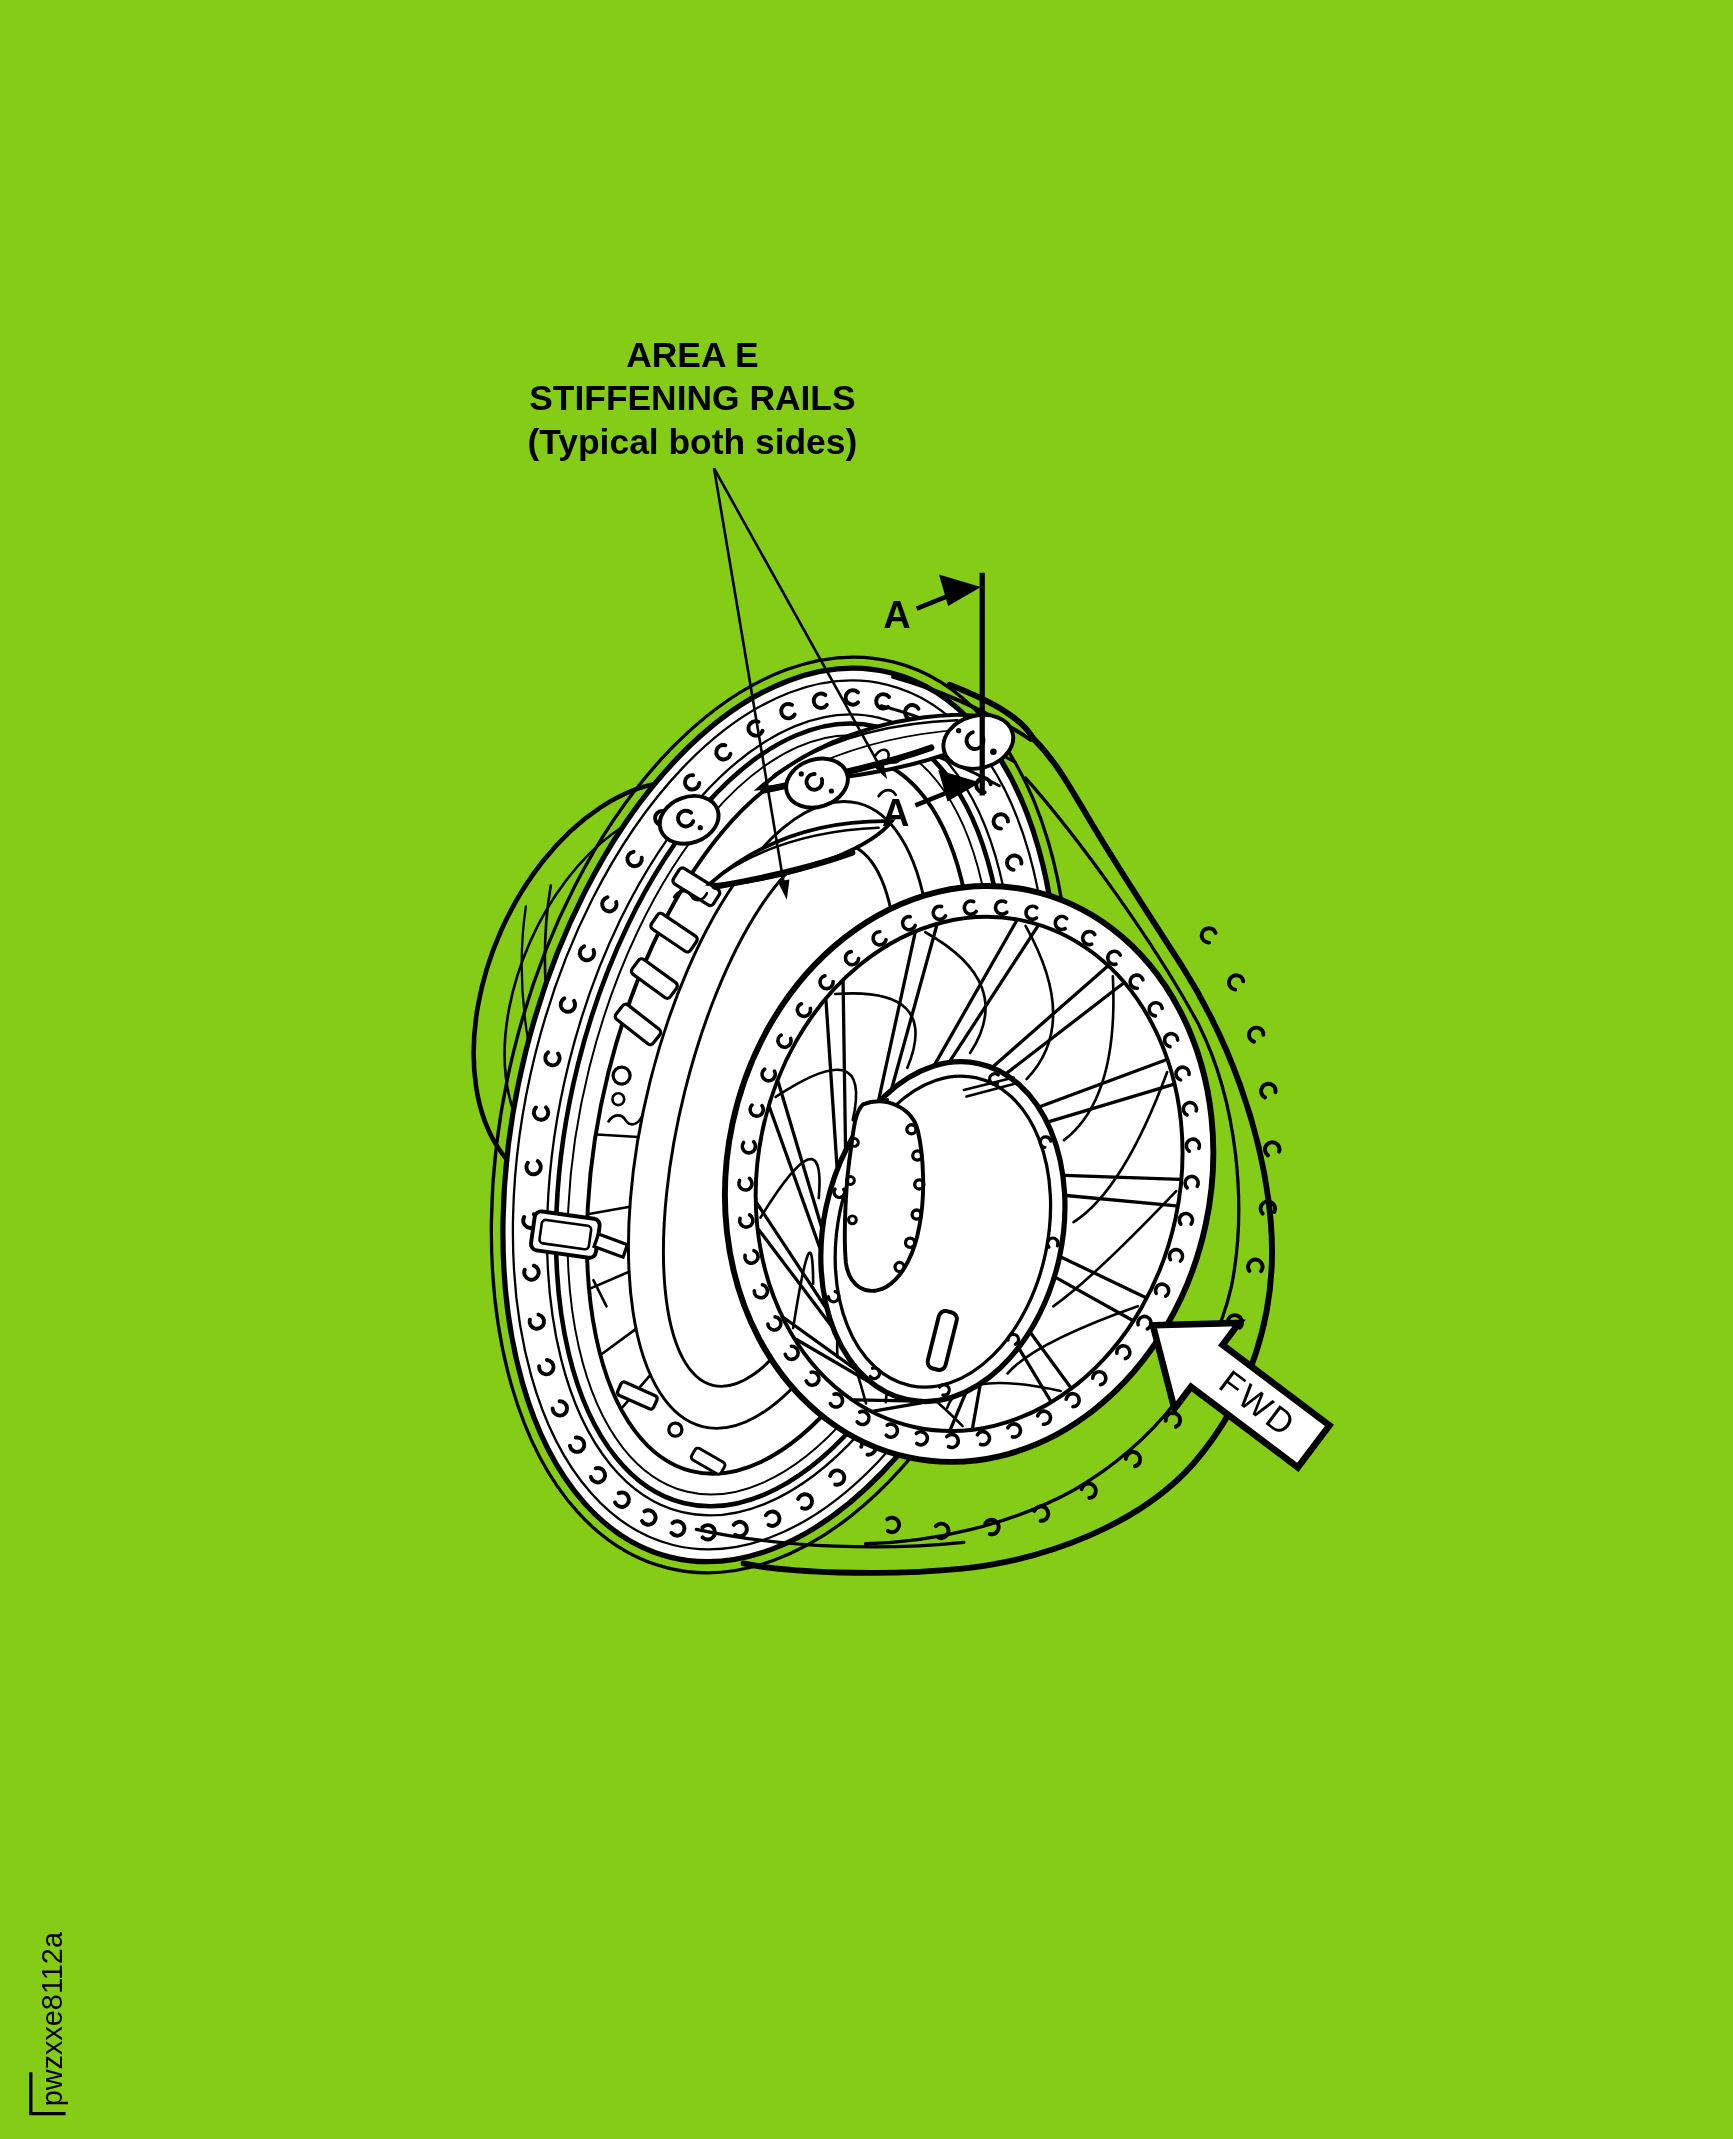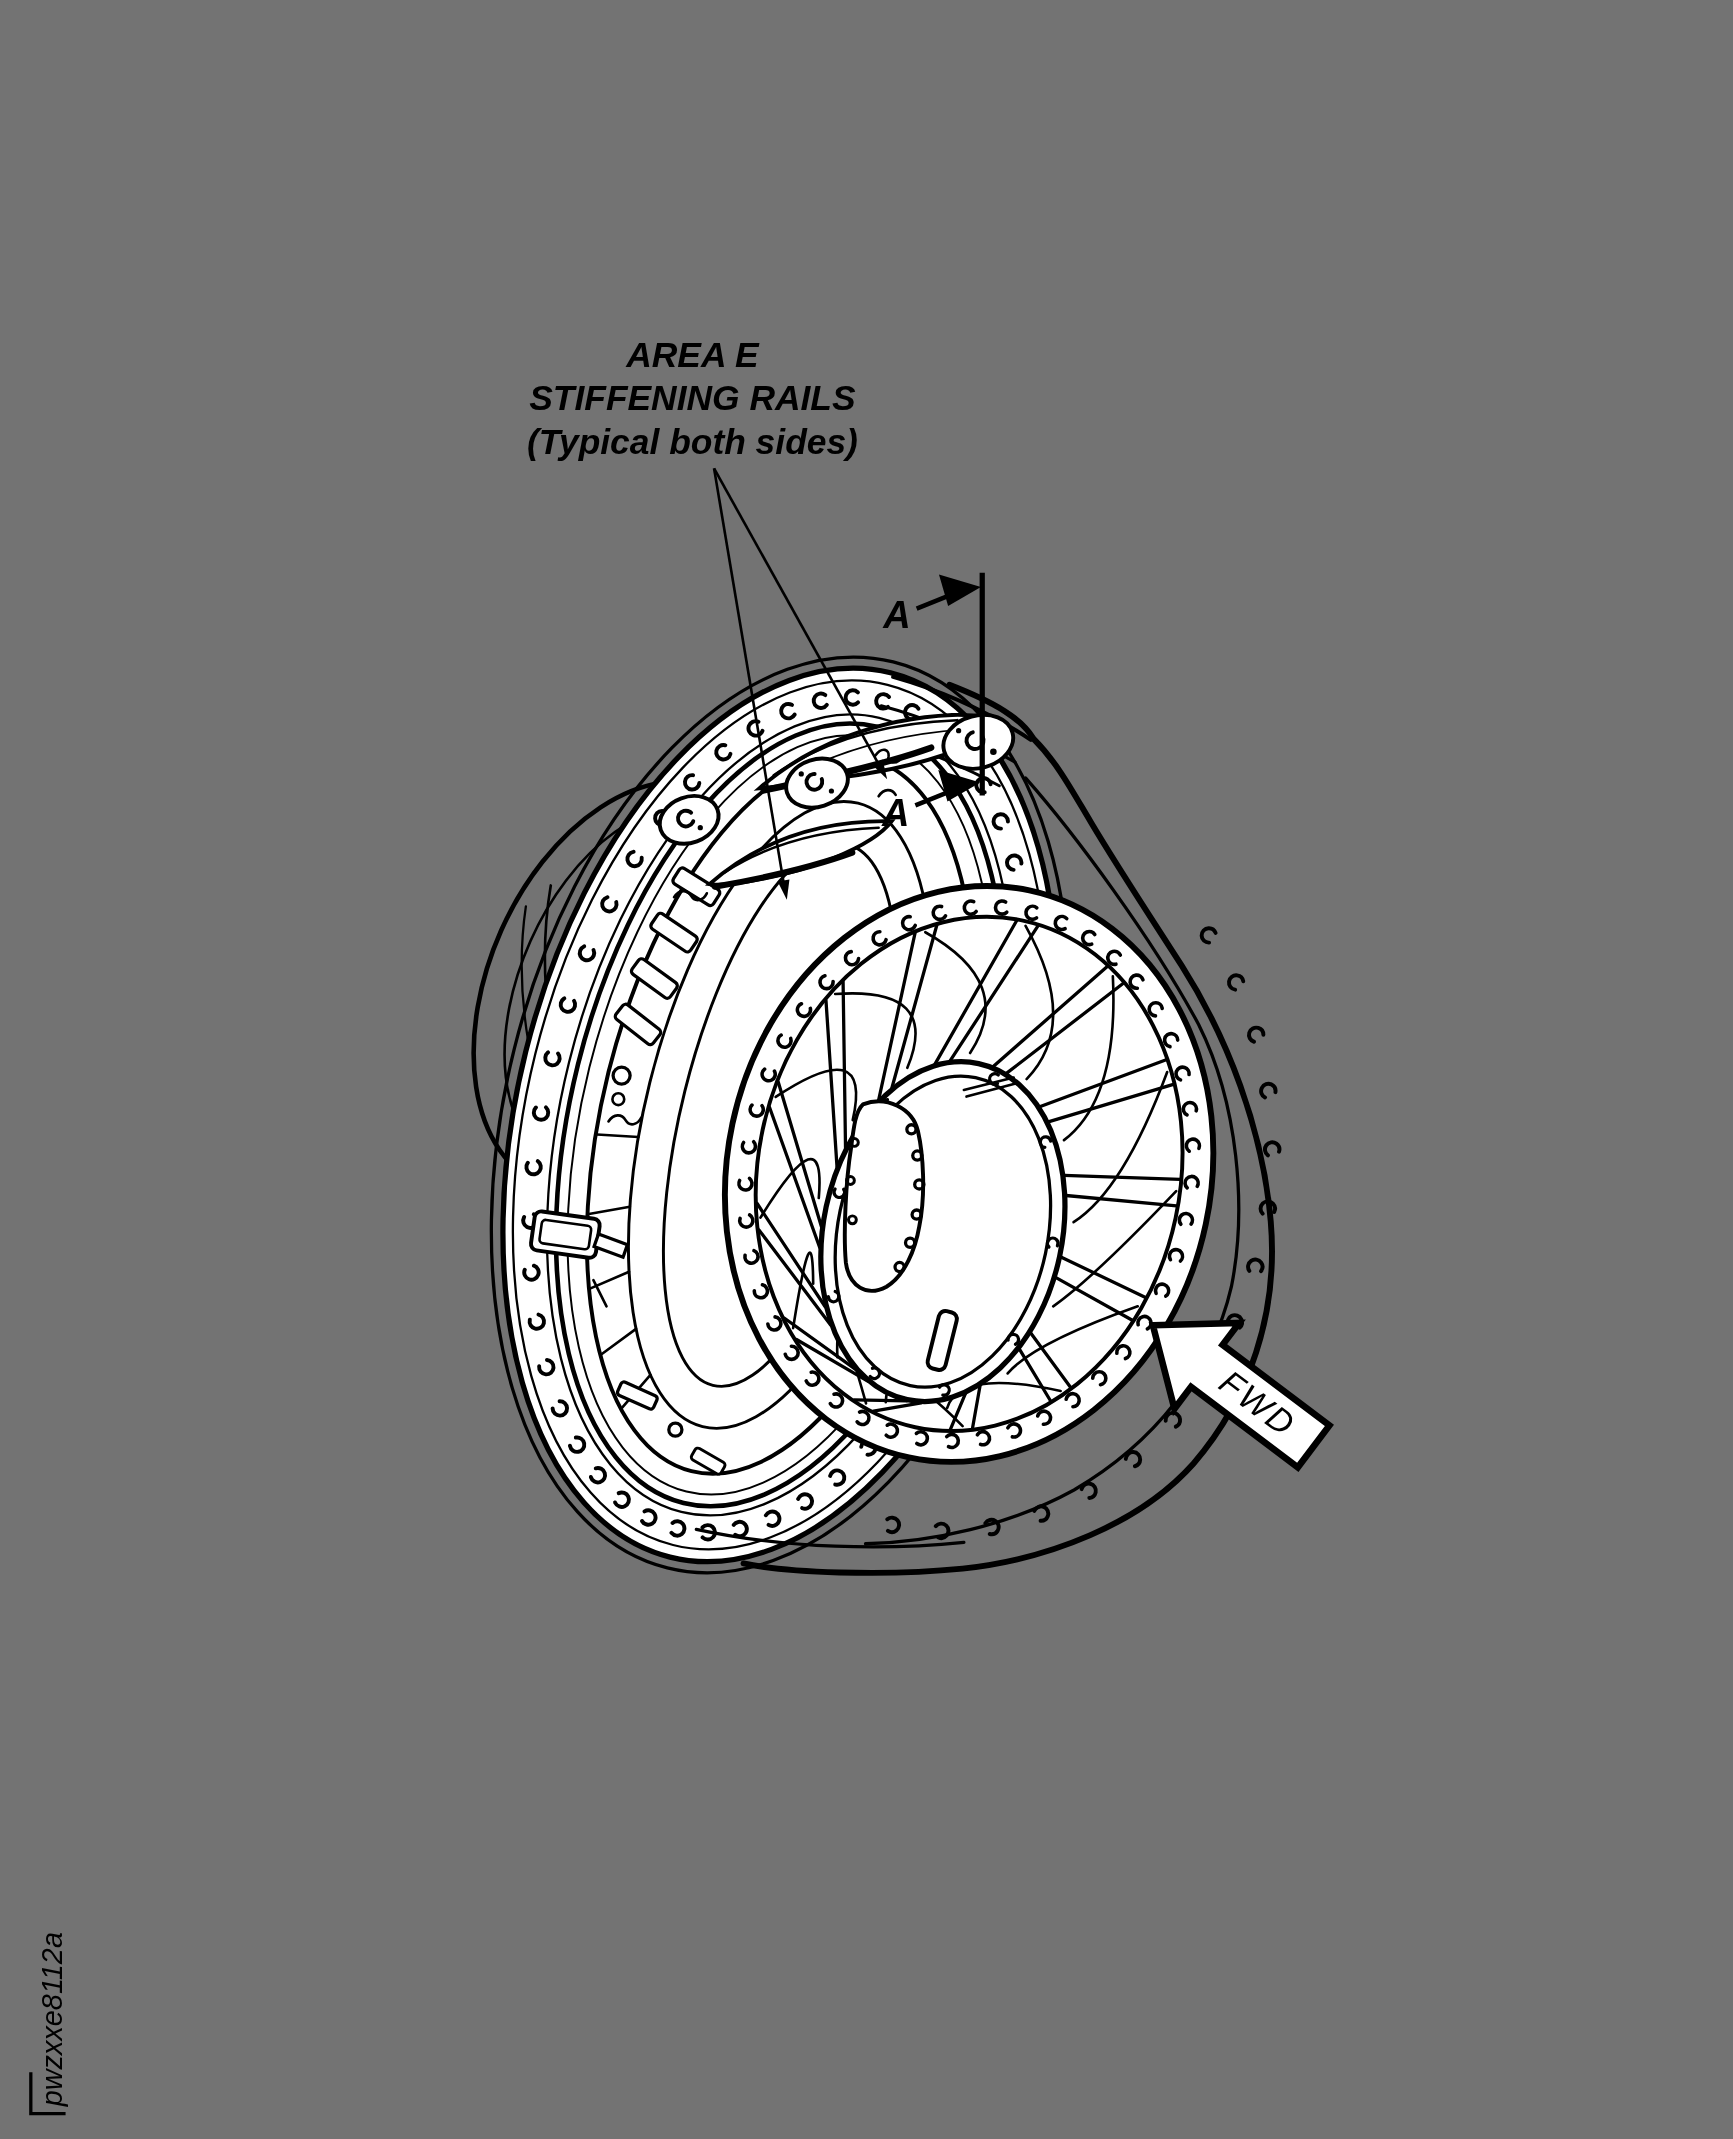--- a/index.html
+++ b/index.html
@@ -1,22 +1,21 @@
 <!DOCTYPE html>
 <html style="font-size:10.5px"><head>
 <meta charset="utf-8">
 <style>
   html,body{margin:0;padding:0;background:#ffffff;}
   .page{
     position:relative;
     width:1733px;height:2140px;
-    background:#737373;
+    background:#84cc16;
     font-family:"Liberation Sans",sans-serif;
     overflow:hidden;
-    font-style:italic;
   }
   svg{display:block;width:1733px;height:2140px;}
   svg text{font-family:"Liberation Sans",sans-serif;fill:#000;}
   .callout-text{font-size:54px;font-weight:bold;text-anchor:middle;}
   .section-label{font-size:58px;font-weight:bold;text-anchor:middle;}
   .fwd-label{font-size:52px;letter-spacing:4px;text-anchor:middle;}
   .figid-text{font-size:44px;}
   .ln{stroke:#000;fill:none;}
 </style>
 </head>

